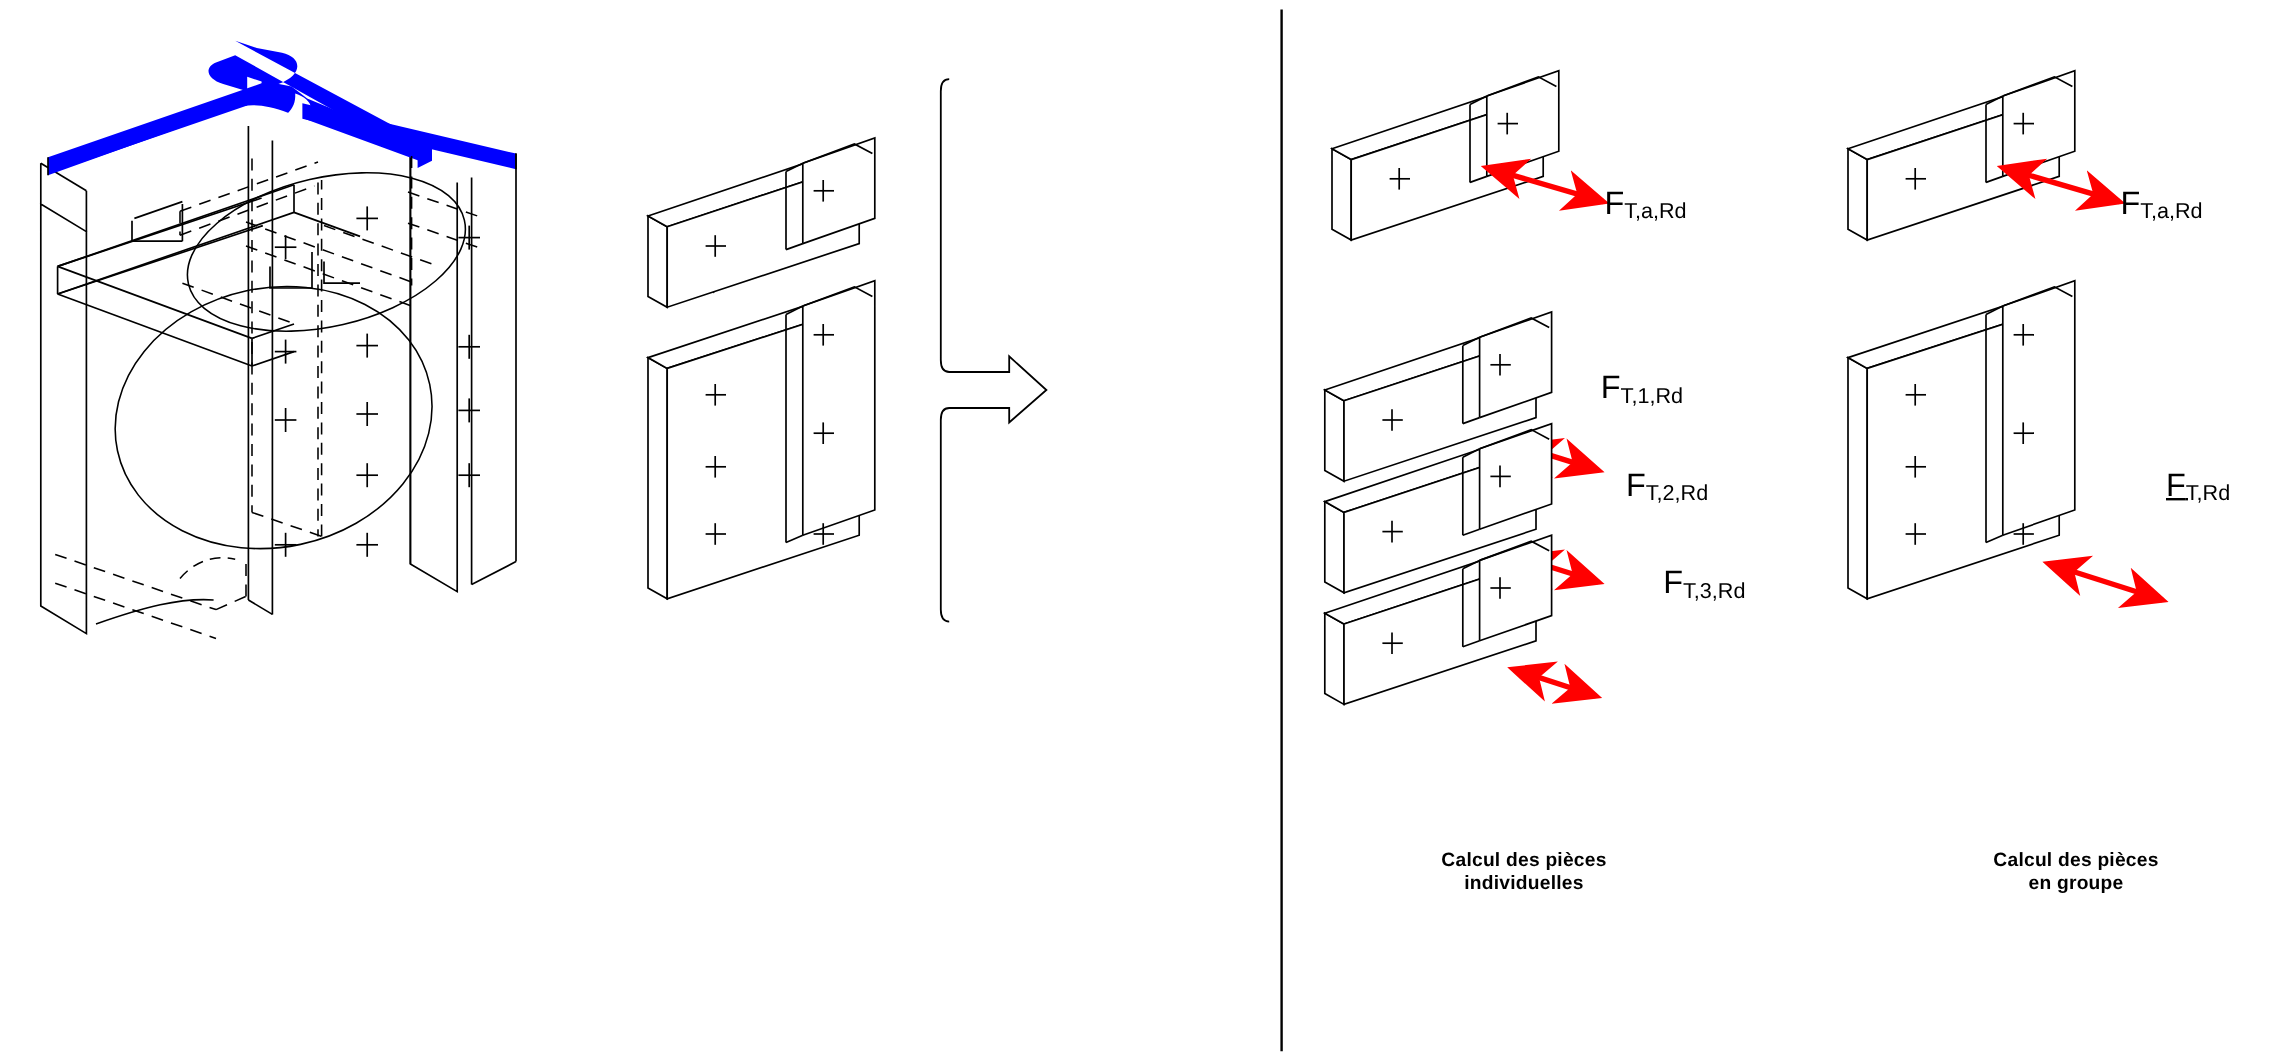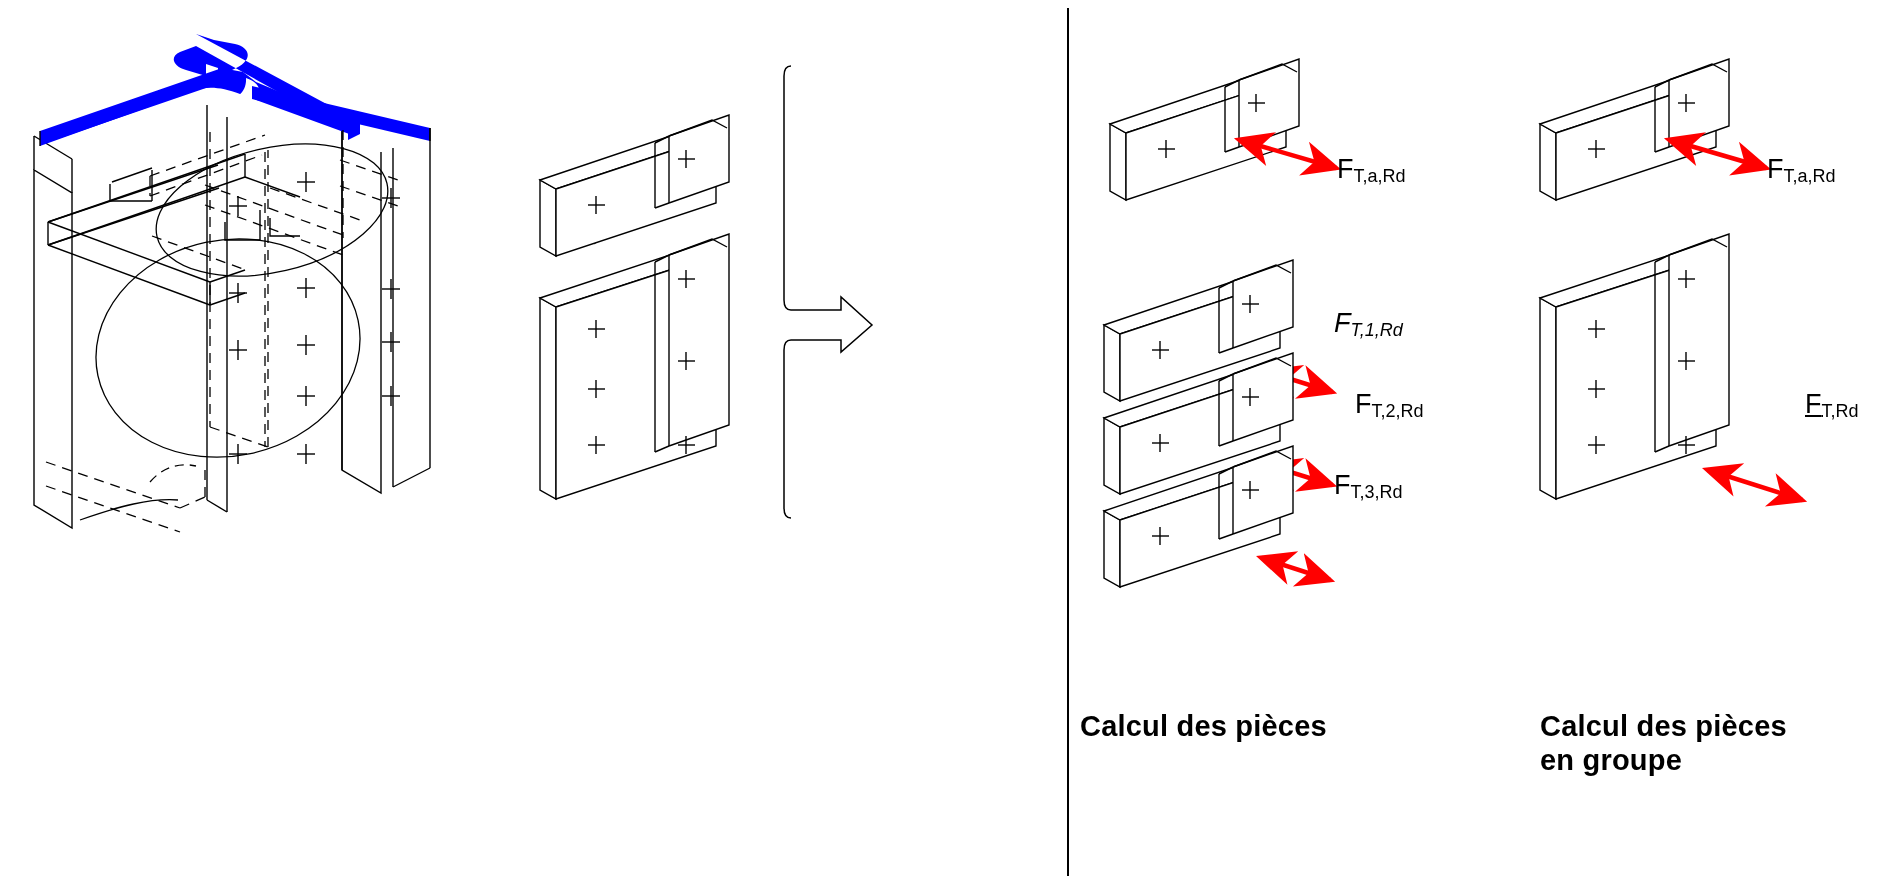--- a/index.html
+++ b/index.html
@@ -2,22 +2,22 @@
 <html><head>
 <meta charset="utf-8">
 <title>T-stub equivalent model</title>
 <style>
   html,body{margin:0;padding:0;background:#ffffff;}
   body{width:1894px;height:884px;overflow:hidden;
        font-family:"Liberation Sans","DejaVu Sans",sans-serif;}
   #stage{position:relative;width:1894px;height:884px;background:#fff;}
   #stage svg{position:absolute;left:0;top:0;}
   .caption{
-    position:absolute;font-weight:bold;
-    font-size:29px;color:#000;line-height:1.18;letter-spacing:.2px;
+    position:absolute;text-align:center;font-weight:bold;
+    font-size:16px;color:#000;line-height:1.18;letter-spacing:.2px;
     font-family:"Liberation Sans","DejaVu Sans",sans-serif;
   }
   .flabel{
     position:absolute;color:#000;white-space:nowrap;
     font-family:"Liberation Sans","DejaVu Sans",sans-serif;
     font-size:27px;line-height:1;text-align:right;
   }
   .flabel .sub{font-size:18px;vertical-align:baseline;position:relative;top:4px;}
 </style>
 </head>
@@ -398,42 +398,43 @@
     </g>
     <line x1="1708" y1="470" x2="1802" y2="500" stroke="#ff0000" stroke-width="4.5" marker-end="url(#redHead)" marker-start="url(#redTail)"></line>
   </g>
 
 </svg>
 
 <div class="flabel" style="left:1337px;top:156px;">
   <span>F</span><span class="sub">T,a,Rd</span>
 </div>
 
-<div class="flabel" style="left:1334px;top:310px;font-style:italic;">
+<div class="flabel" style="left:1334px;top:310px;">
   <span>F</span><span class="sub">T,1,Rd</span>
 </div>
 
 <div class="flabel" style="left:1334px;top:391px;margin-left:21px;">
   <span>F</span><span class="sub">T,2,Rd</span>
 </div>
 
-<div class="flabel" style="left:1334px;top:472px;">
+<div class="flabel" style="left:1386px;top:472px;">
   <span>F</span><span class="sub">T,3,Rd</span>
 </div>
 
 <div class="flabel" style="left:1767px;top:156px;">
   <span>F</span><span class="sub">T,a,Rd</span>
 </div>
 
 <div class="flabel" style="left:1805px;top:391px;text-decoration:underline;">
   <span>F</span><span class="sub">T,Rd</span>
 </div>
 
 <div class="caption" style="left:1080px;top:709px;width:380px;">
   <div>Calcul des pièces</div>
+  <div>individuelles</div>
 </div>
 
 <div class="caption" style="left:1540px;top:709px;width:380px;">
   <div>Calcul des pièces</div>
   <div>en groupe</div>
 </div>
 
 </div>
 
 </body></html>

